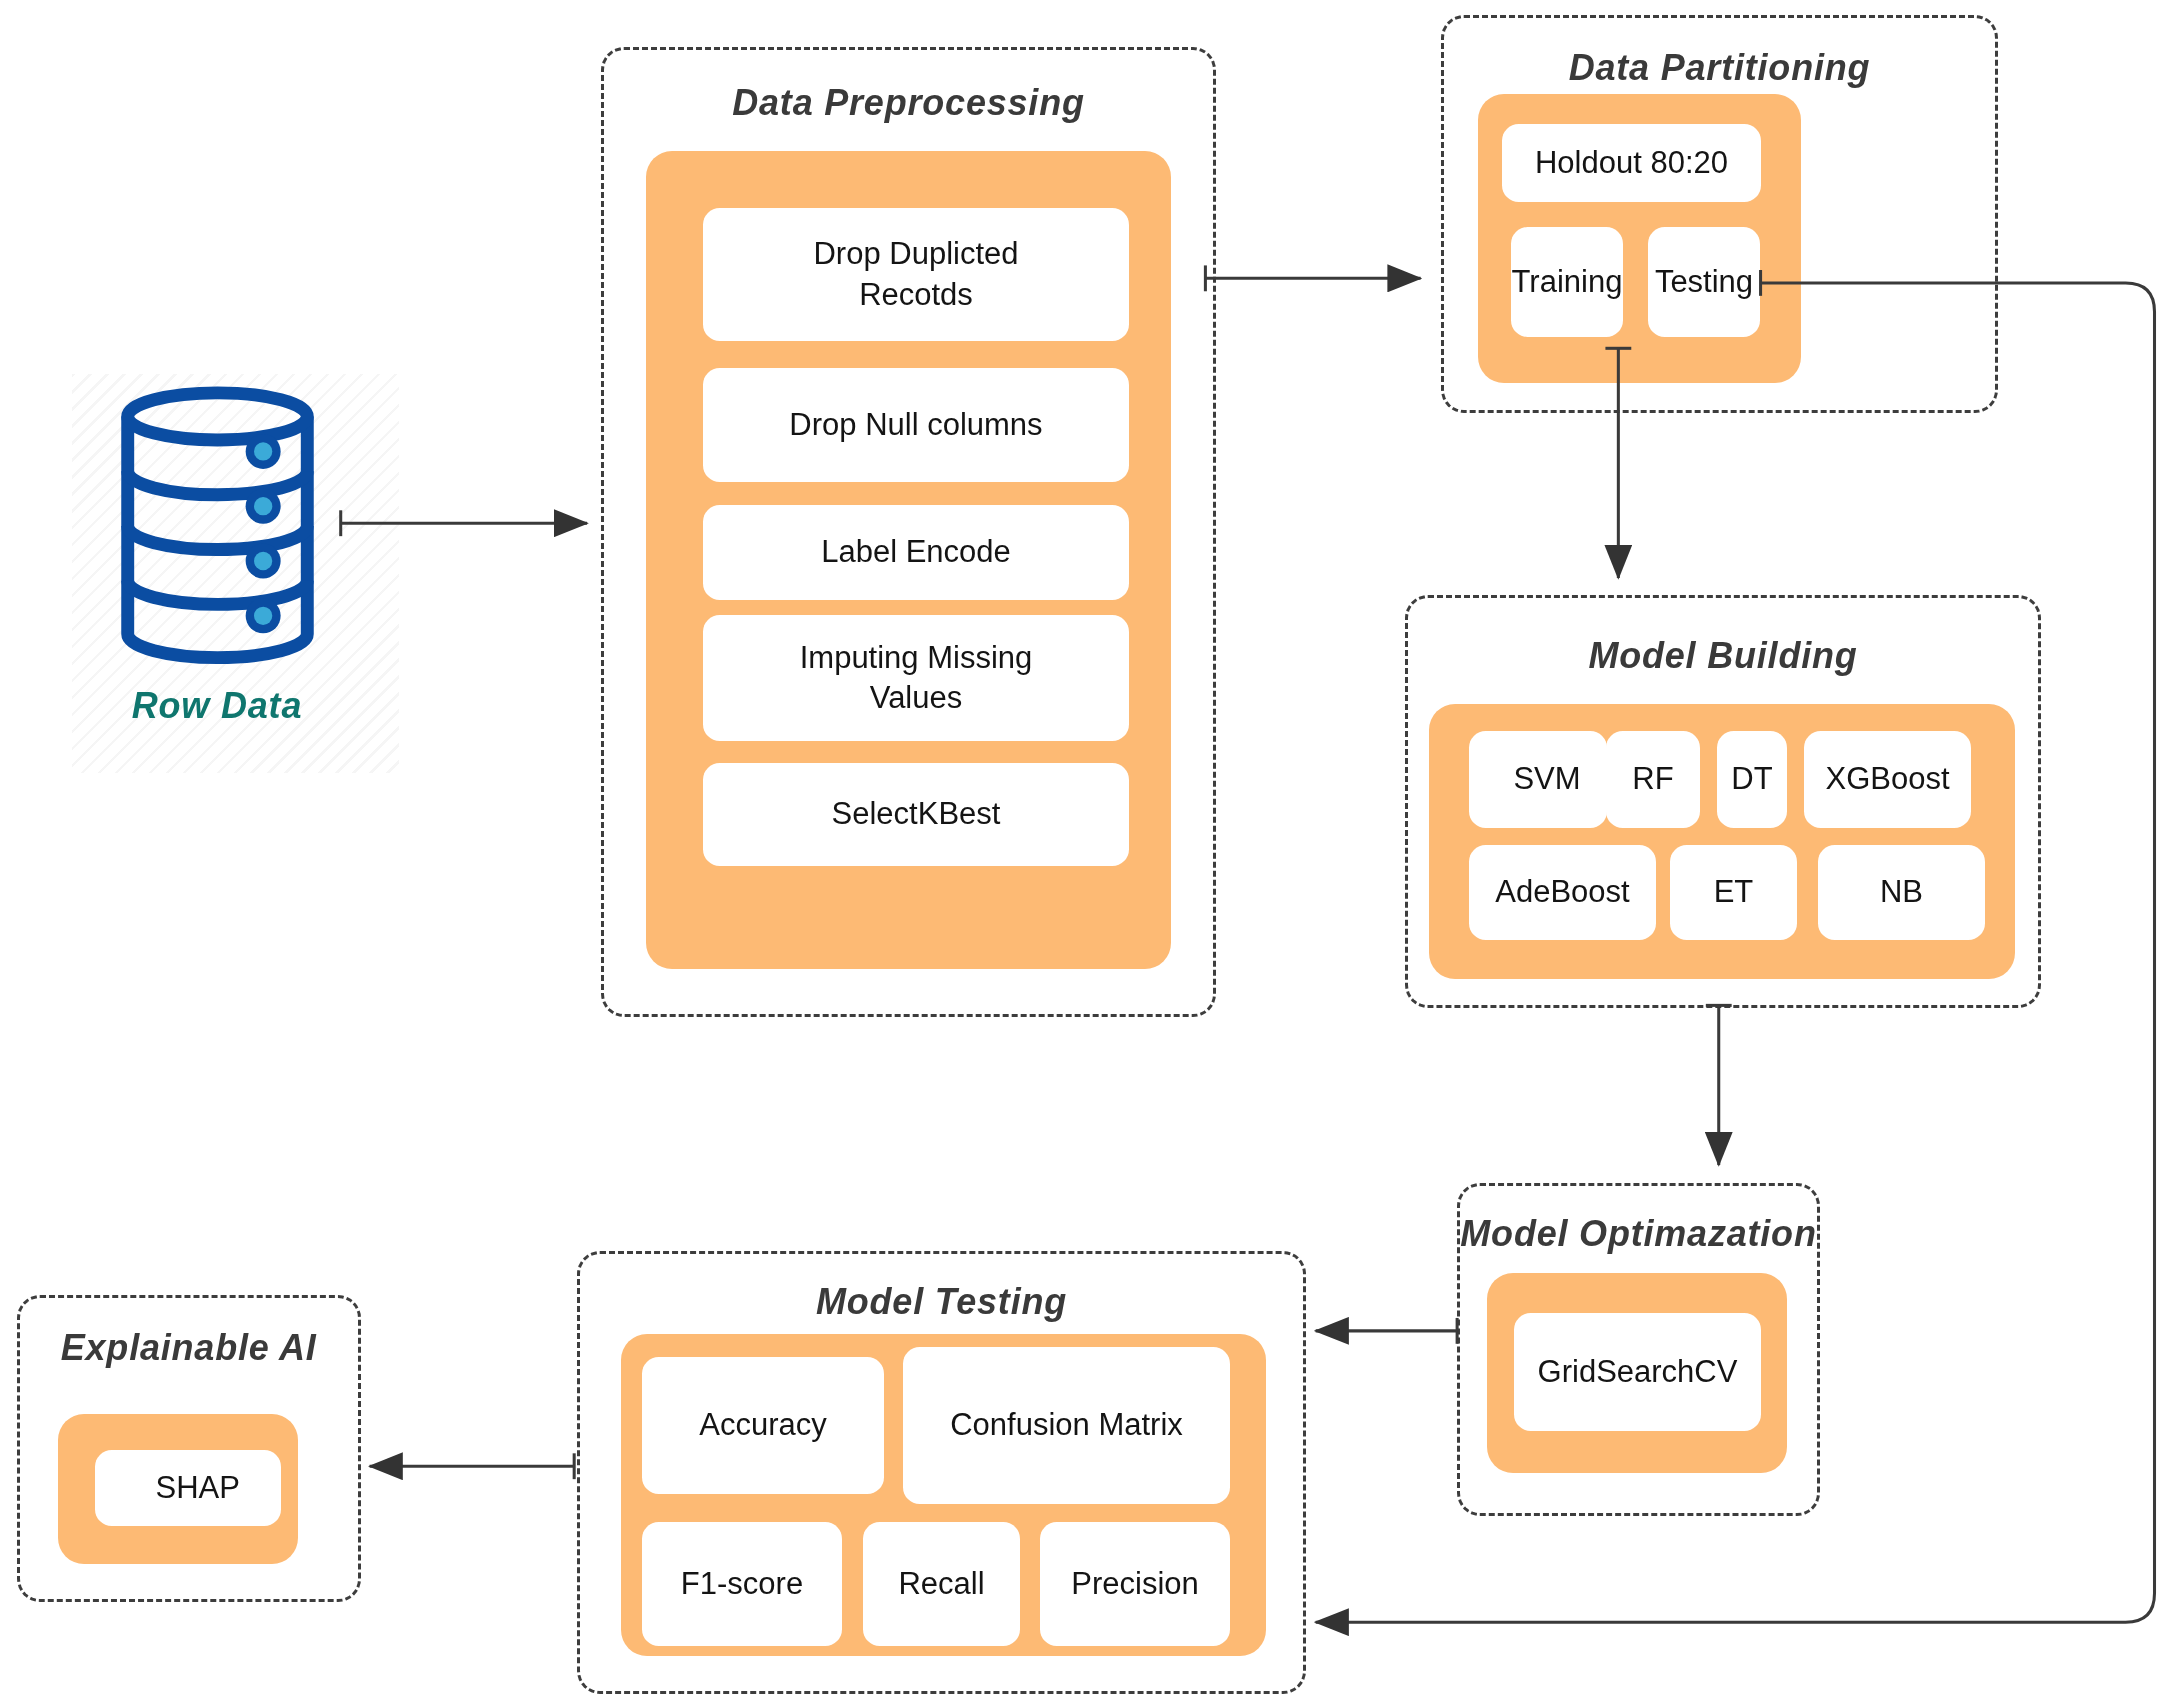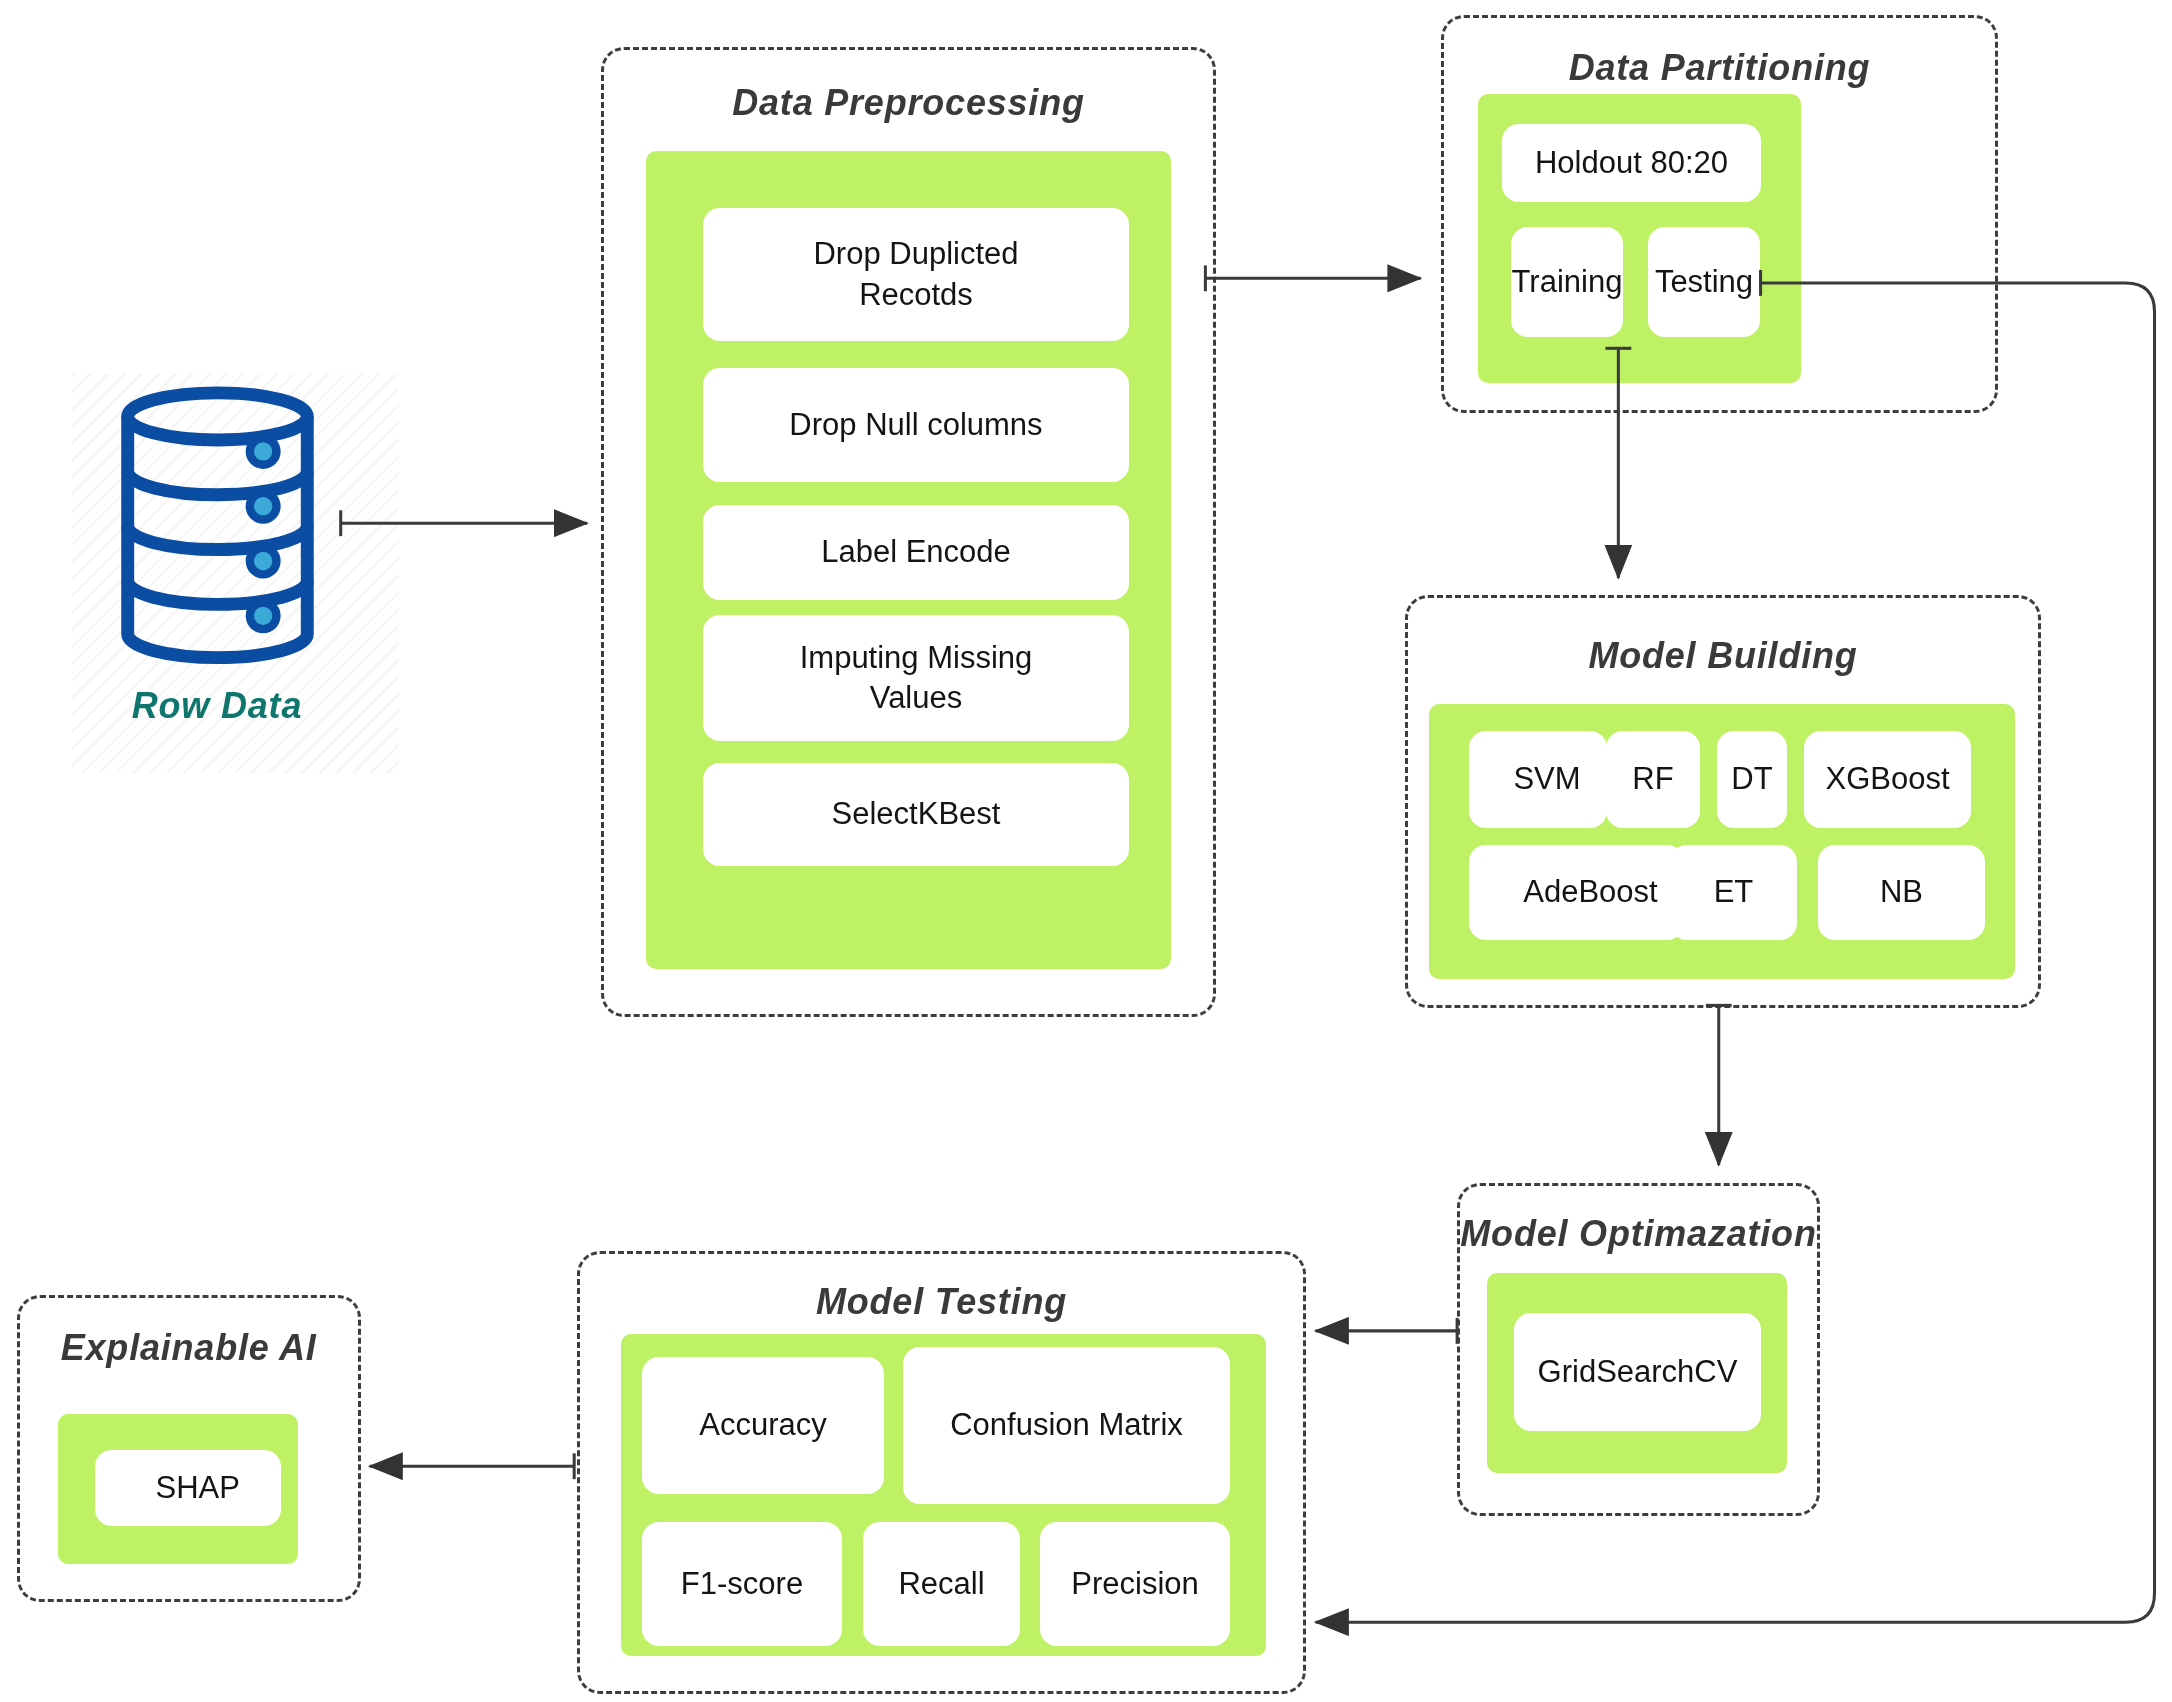--- a/index.html
+++ b/index.html
@@ -7,21 +7,21 @@
     position:relative;width:2172px;height:1702px;background:#ffffff;
     font-family:"Liberation Sans",sans-serif;color:#141414;overflow:hidden;
   }
   .dashed-box{
     position:absolute;border:3px dashed #3d3d3d;border-radius:23px;background:#ffffff;
   }
   .box-title{
     position:absolute;left:0;width:100%;text-align:center;
     font-size:36px;font-weight:700;font-style:italic;color:#3a3a3a;letter-spacing:0.8px;
   }
-  .blue-panel{position:absolute;background:#bef264;border-radius:10px;}
+  .blue-panel{position:absolute;background:#fdba74;border-radius:26px;}
   .chip{
     position:absolute;background:#ffffff;border-radius:16.7px;
     display:flex;align-items:center;justify-content:center;text-align:center;
     font-size:31px;color:#141414;line-height:1.3;
   }
   .chip .chip-label{display:block;}
   #flow-arrows{position:absolute;left:0;top:0;z-index:2;pointer-events:none;}
   #db-hatch{
     position:absolute;left:72px;top:374px;width:327px;height:399px;
     background:repeating-linear-gradient(135deg,rgba(120,120,120,0.07) 0 2.3px,transparent 2.3px 12px);
@@ -139,21 +139,21 @@
       </div>
       <div class="chip" style="left:177px;top:27px;width:94px;height:97px;">
         <span class="chip-label">RF</span>
       </div>
       <div class="chip" style="left:288px;top:27px;width:70px;height:97px;">
         <span class="chip-label">DT</span>
       </div>
       <div class="chip" style="left:375px;top:27px;width:167px;height:97px;">
         <span class="chip-label">XGBoost</span>
       </div>
-      <div class="chip" style="left:40px;top:141px;width:187px;height:95px;padding-left:28px;">
+      <div class="chip" style="left:40px;top:141px;width:187px;height:95px;">
         <span class="chip-label">AdeBoost</span>
       </div>
       <div class="chip" style="left:241px;top:141px;width:127px;height:95px;">
         <span class="chip-label">ET</span>
       </div>
       <div class="chip" style="left:389px;top:141px;width:167px;height:95px;">
         <span class="chip-label">NB</span>
       </div>
     </div>
   </div>

